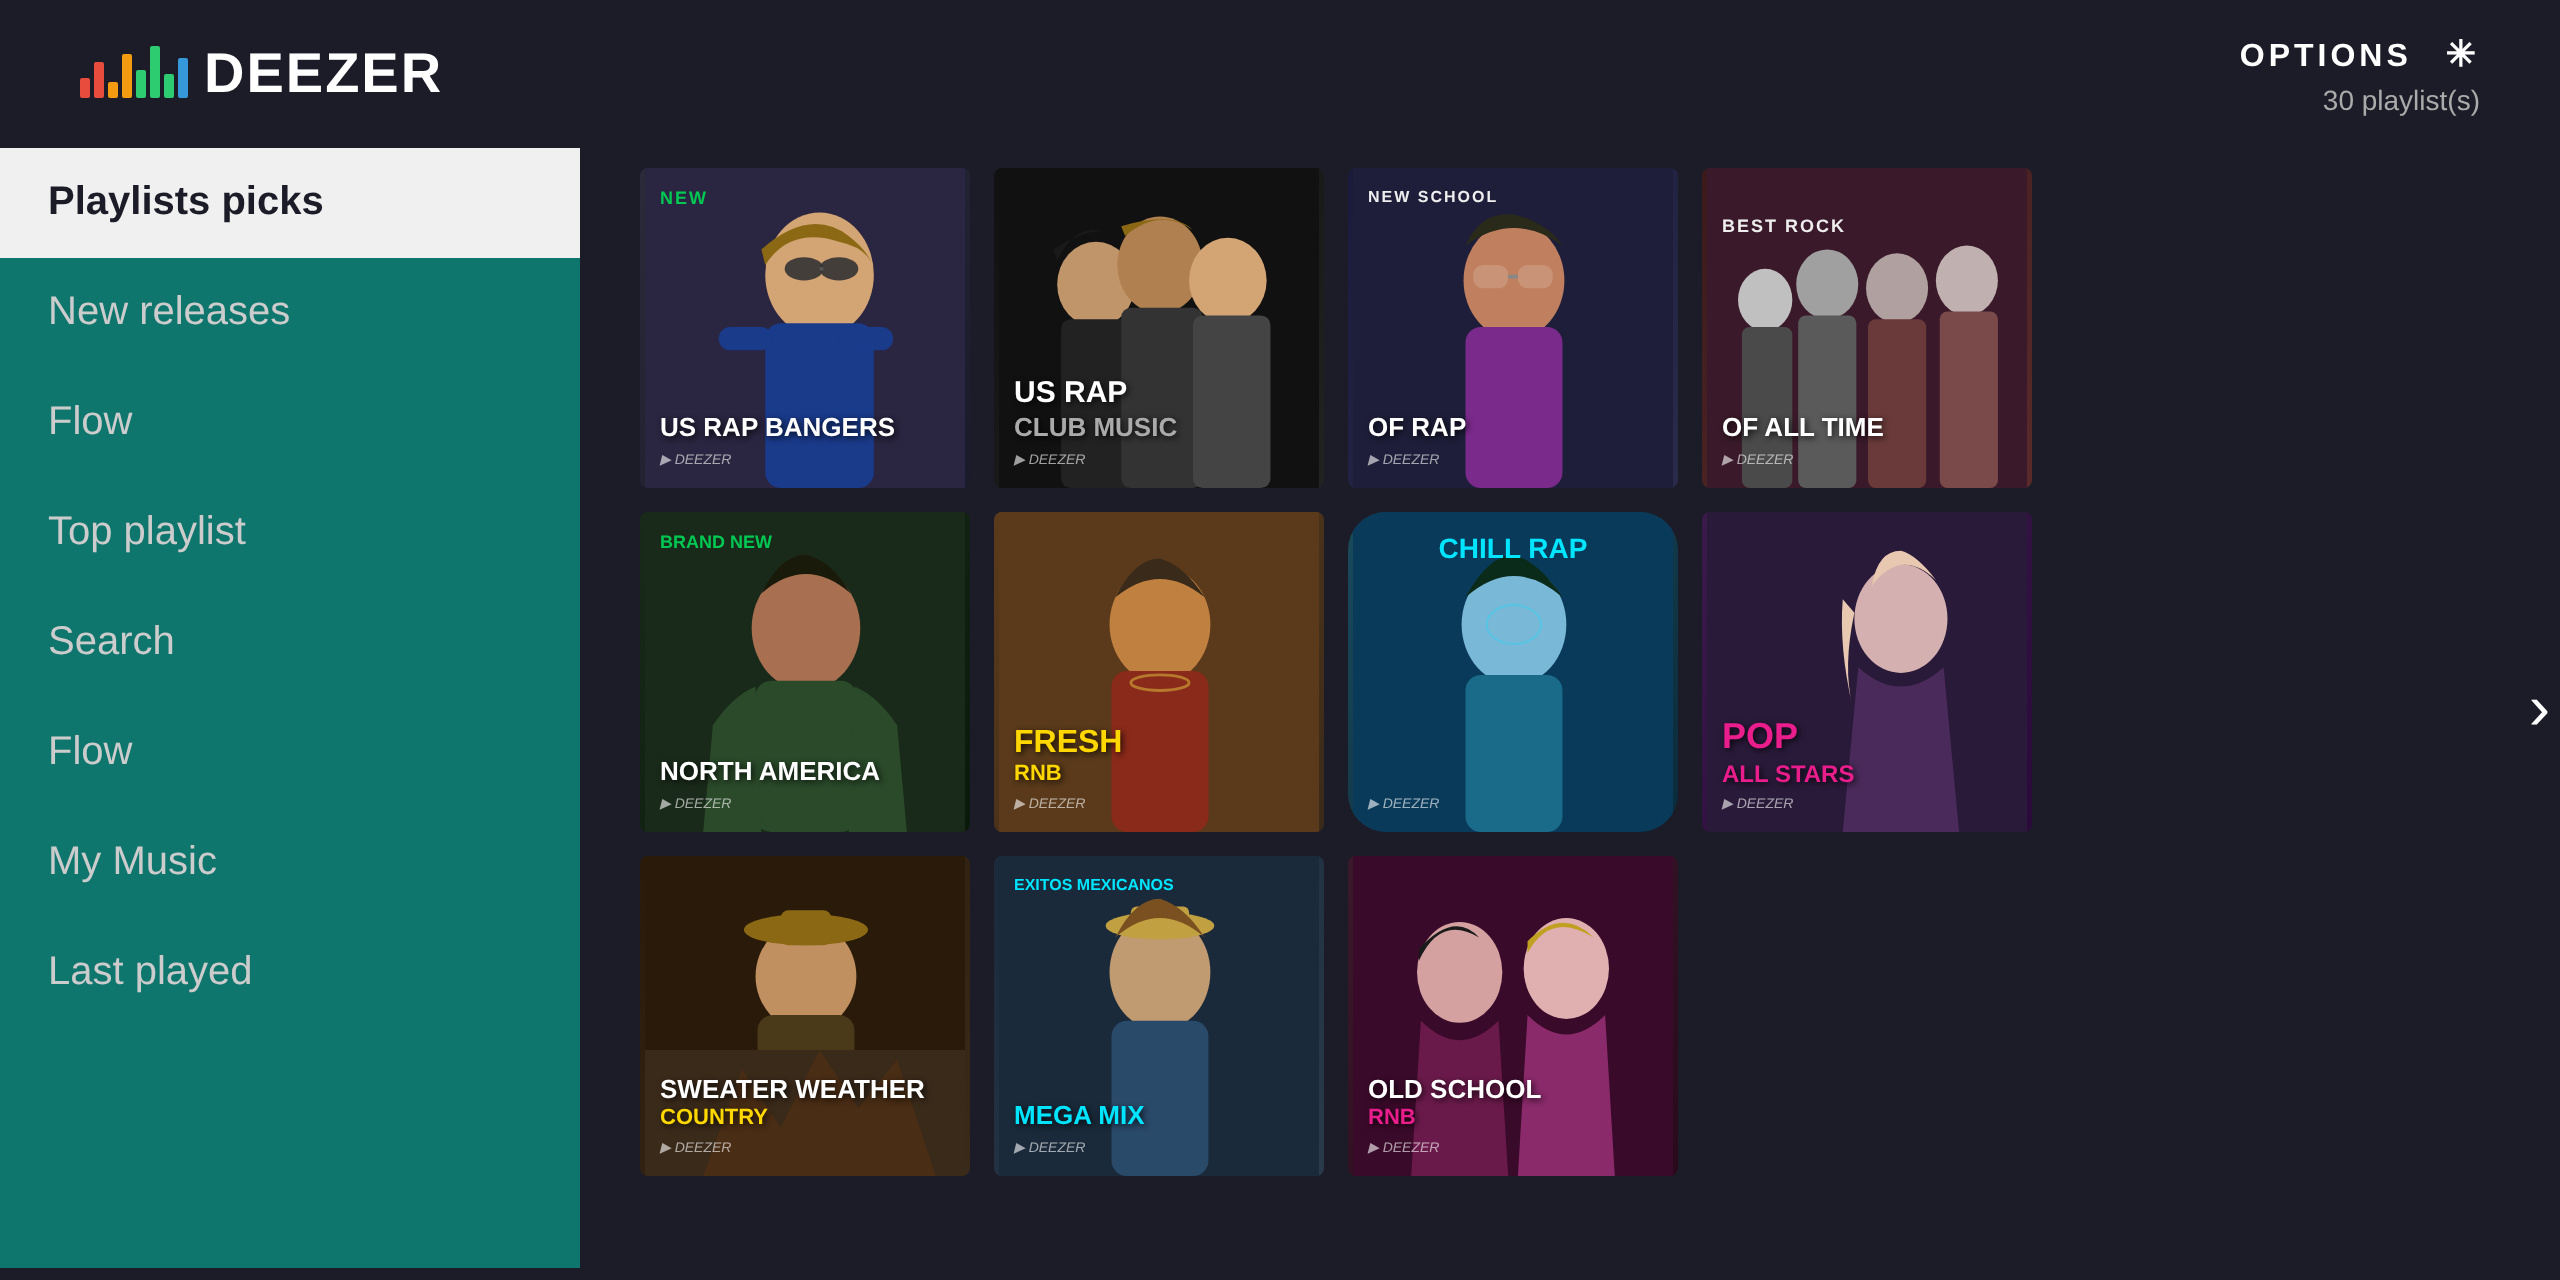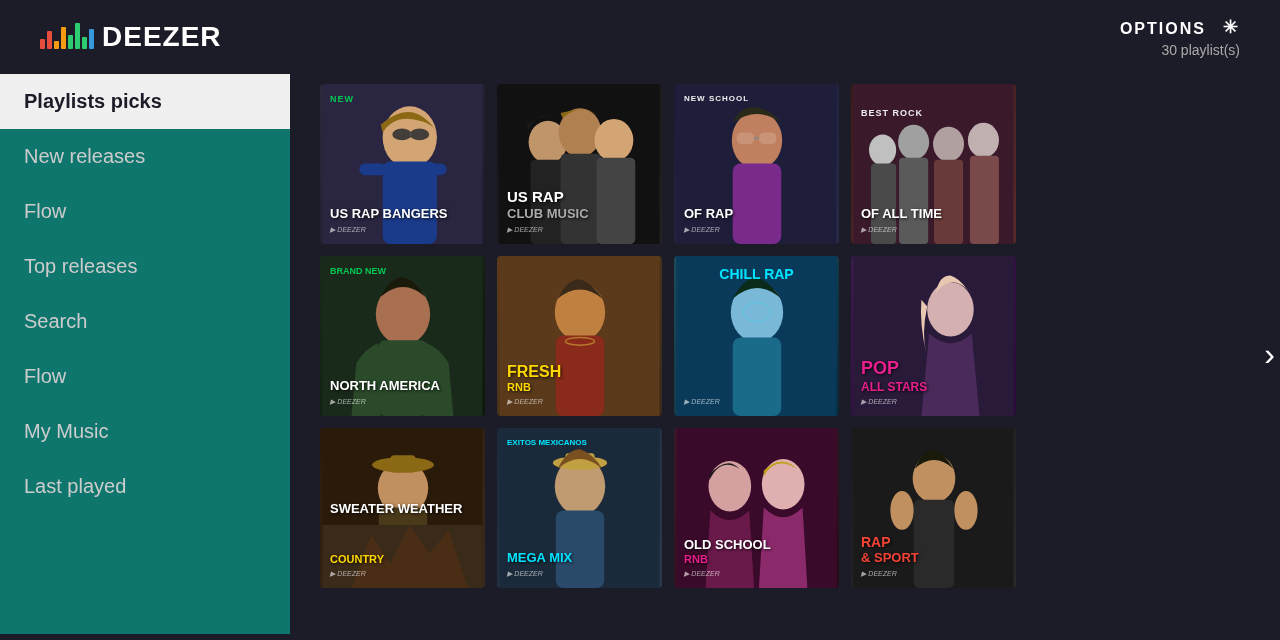--- a/index.html
+++ b/index.html
@@ -156,21 +156,21 @@
       font-style: italic;
     }
 
     
     .card-rap-bangers { background: linear-gradient(135deg, #2a2a3a 0%, #1a1a2a 100%); }
     .card-us-rap-club { background: linear-gradient(135deg, #111 0%, #222 100%); }
     .card-new-school-rap { background: linear-gradient(135deg, #1a1a3a 0%, #2a2a4a 100%); }
     .card-best-rock { background: linear-gradient(135deg, #3a1a1a 0%, #5a2a2a 100%); }
     .card-brand-new { background: linear-gradient(135deg, #1a2a1a 0%, #0a1a0a 100%); }
     .card-fresh-rnb { background: linear-gradient(135deg, #5a3a1a 0%, #3a2a1a 100%); }
-    .card-chill-rap { background: linear-gradient(135deg, #1a4a5a 0%, #0a2a3a 100%); }
+    .card-chill-rap { background: linear-gradient(135deg, #1a4a5a 0%, #0a2a3a 100%); border-radius: 19px; }
     .card-pop-stars { background: linear-gradient(135deg, #3a1a4a 0%, #2a0a3a 100%); padding-left: 30px; }
     .card-sweater { background: linear-gradient(135deg, #2a1a0a 0%, #3a2a1a 100%); }
     .card-exitos { background: linear-gradient(135deg, #1a2a3a 0%, #2a3a4a 100%); }
     .card-old-school { background: linear-gradient(135deg, #3a1a2a 0%, #2a0a1a 100%); }
     .card-rap-sport { background: linear-gradient(135deg, #1a1a1a 0%, #2a2a2a 100%); }
 
     
     .person-silhouette {
       width: 100%;
       height: 100%;
@@ -218,21 +218,21 @@
     <div class="playlist-count">30 playlist(s)</div>
   </div>
 </div>
 
 <div class="main">
 
   <div class="sidebar">
     <div class="sidebar-item active">Playlists picks</div>
     <div class="sidebar-item">New releases</div>
     <div class="sidebar-item">Flow</div>
-    <div class="sidebar-item">Top releases</div>
+    <div class="sidebar-item">Top playlist</div>
     <div class="sidebar-item">Search</div>
     <div class="sidebar-item">Flow</div>
     <div class="sidebar-item">My Music</div>
     <div class="sidebar-item">Last played</div>
   </div>
 
   <div class="content">
 
     <div class="grid-row" style="margin-top:10px;">
 
@@ -397,21 +397,21 @@
 
           <ellipse cx="83" cy="38" rx="32" ry="8" fill="#8B6914"></ellipse>
           <rect x="70" y="28" width="26" height="18" rx="4" fill="#8B6914"></rect>
           <rect x="58" y="82" width="50" height="83" rx="8" fill="#4a3a1a"></rect>
 
           <rect x="0" y="100" width="165" height="65" fill="#3a2a1a"></rect>
           <polygon points="30,165 50,110 70,140 90,100 110,130 130,105 150,165" fill="#5a3010" opacity="0.5"></polygon>
         </svg>
         <div class="card-overlay">
           <div class="card-title">SWEATER WEATHER</div>
-          <div class="card-subtitle" style="color:#ffd700;margin-top:36px;">COUNTRY</div>
+          <div class="card-subtitle" style="color:#ffd700;">COUNTRY</div>
           <div class="deezer-badge">▶ DEEZER</div>
         </div>
       </div>
 
       <div class="playlist-card card-exitos">
         <svg class="person-silhouette" viewBox="0 0 165 165" xmlns="http://www.w3.org/2000/svg">
           <rect width="165" height="165" fill="#1a2a3a"></rect>
           <ellipse cx="83" cy="60" rx="26" ry="30" fill="#c09a70"></ellipse>
           <rect x="58" y="85" width="50" height="80" rx="8" fill="#2a4a6a"></rect>
 
@@ -438,34 +438,17 @@
           <path d="M34 54 Q45 30 65 42 Q52 28 34 48 Z" fill="#1a1a1a"></path>
           <path d="M90 50 Q102 28 124 42 Q108 26 90 44 Z" fill="#c0a020"></path>
         </svg>
         <div class="card-overlay">
           <div class="card-title">OLD SCHOOL</div>
           <div class="card-subtitle" style="color:#e91e8c;">RNB</div>
           <div class="deezer-badge">▶ DEEZER</div>
         </div>
       </div>
 
-      <div class="playlist-card card-rap-sport">
-        <svg class="person-silhouette" viewBox="0 0 165 165" xmlns="http://www.w3.org/2000/svg">
-          <rect width="165" height="165" fill="#1a1a1a"></rect>
-
-          <ellipse cx="83" cy="52" rx="22" ry="25" fill="#c09060"></ellipse>
-          <rect x="62" y="74" width="42" height="91" rx="6" fill="#2a2a2a"></rect>
-
-          <ellipse cx="50" cy="85" rx="12" ry="20" fill="#c09060"></ellipse>
-          <ellipse cx="116" cy="85" rx="12" ry="20" fill="#c09060"></ellipse>
-          <path d="M63 42 Q83 24 103 42 Q93 26 83 22 Q73 22 63 42Z" fill="#1a1a0a"></path>
-        </svg>
-        <div class="card-overlay">
-          <div class="card-title" style="color:#f44336; font-size:14px;">RAP</div>
-          <div class="card-subtitle" style="color:#f44336; font-size:13px;">&amp; SPORT</div>
-          <div class="deezer-badge">▶ DEEZER</div>
-        </div>
-      </div>
     </div>
 
     <div class="next-arrow" style="right: 5px; top: 50%; position: absolute; transform: translateY(-50%);">›</div>
   </div>
 </div>
 
 </body></html>

